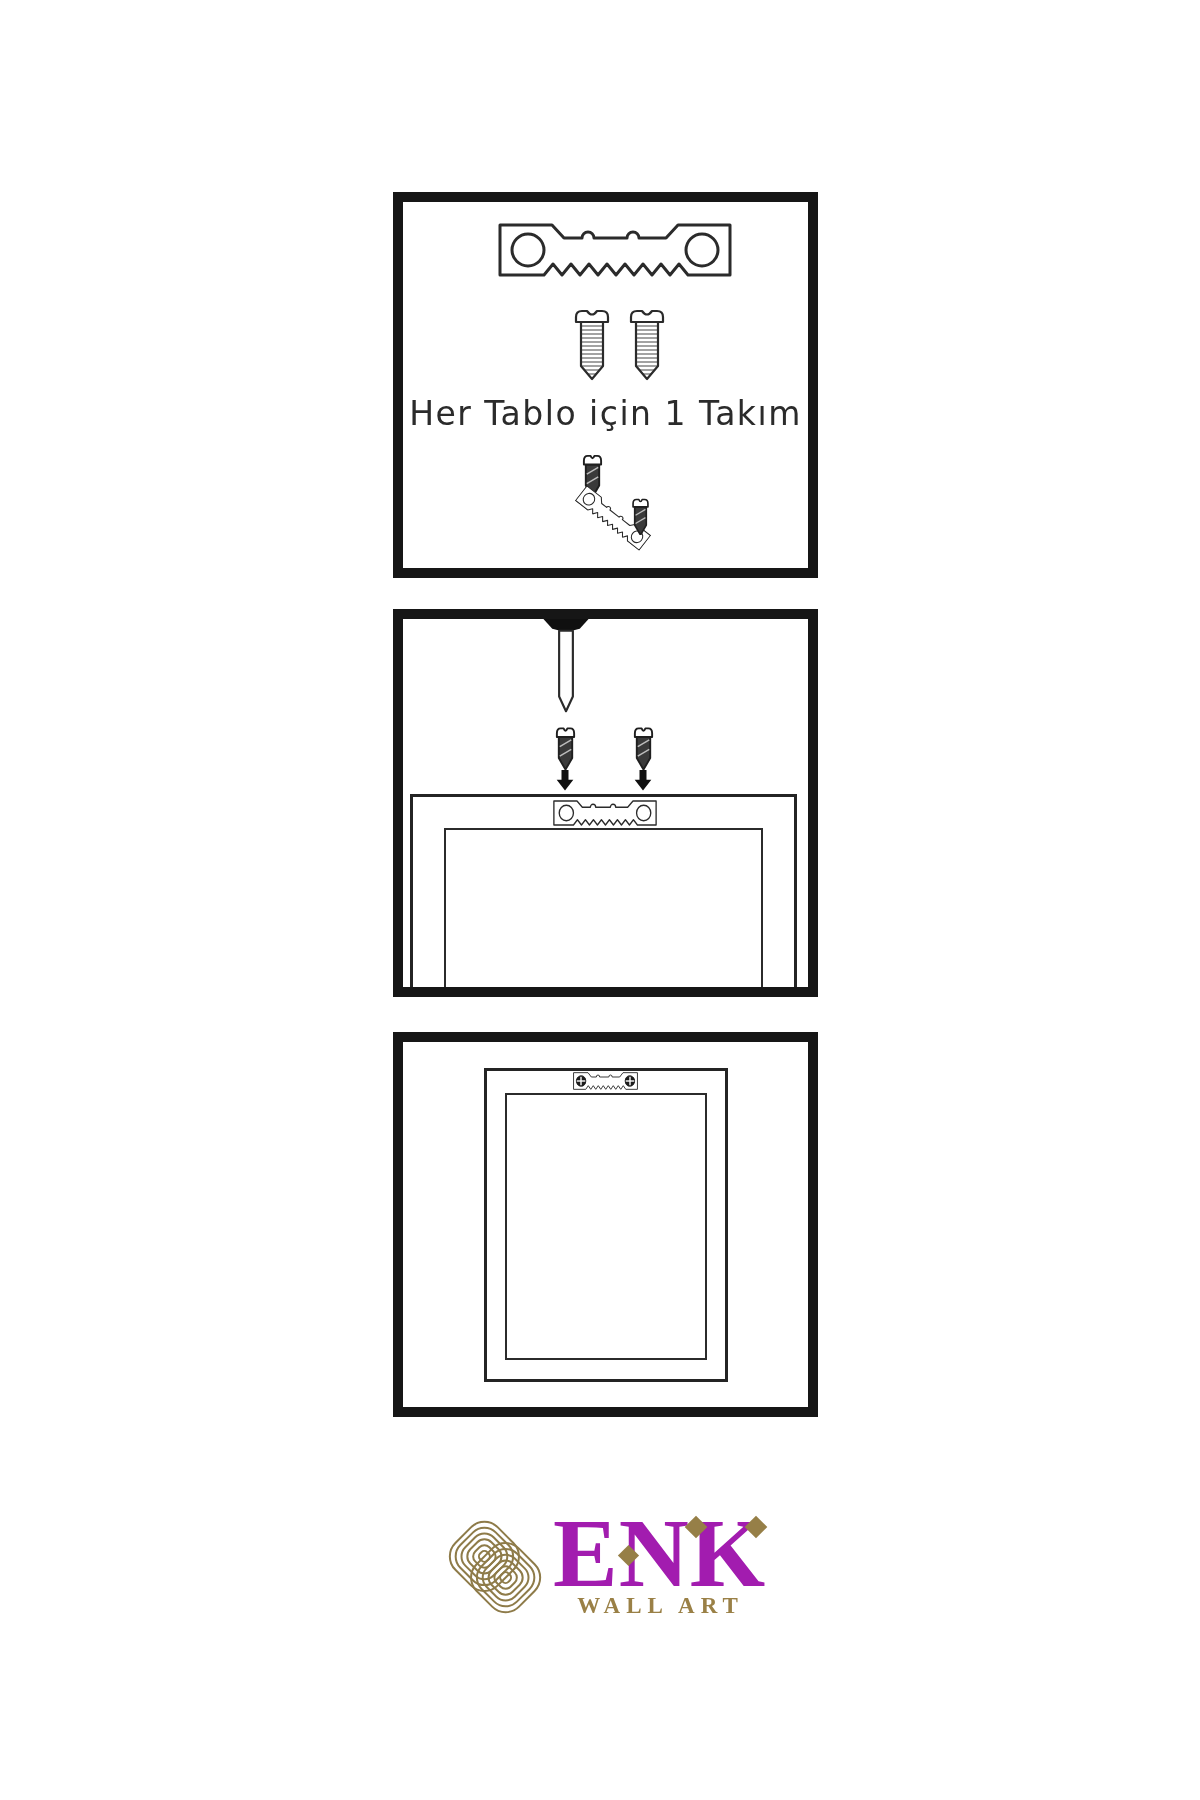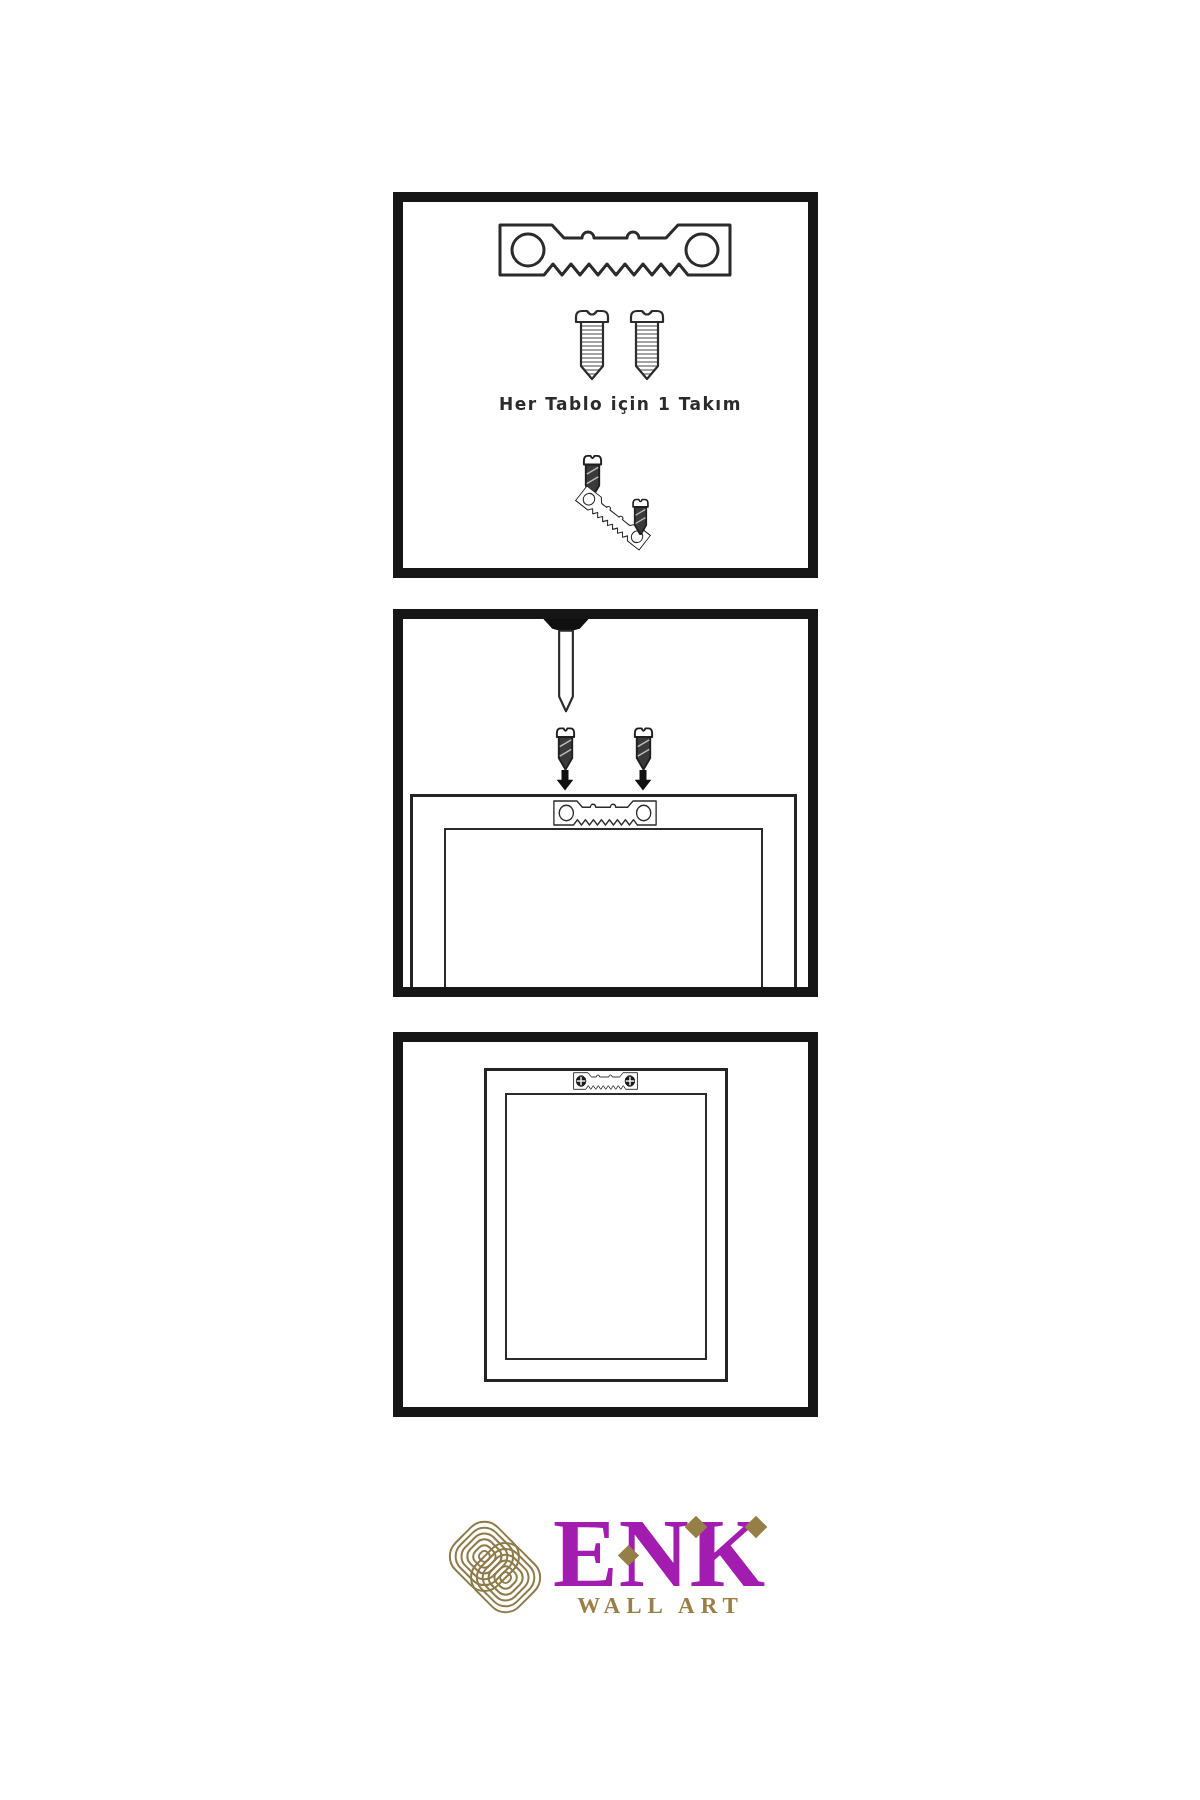--- a/index.html
+++ b/index.html
@@ -7,22 +7,22 @@
        font-family:"Liberation Sans",sans-serif;overflow:hidden;}
   .abs{position:absolute;}
   
   .panel{position:absolute;left:393px;width:425px;box-sizing:border-box;
          border:10px solid #161616;background:#ffffff;overflow:hidden;}
   #panel-1{top:192px;height:386px;}
   #panel-2{top:609px;height:388px;}
   #panel-3{top:1032px;height:385px;}
   .panel > *{position:absolute;}
   .caption{left:0;width:405px;text-align:center;
-           font-family:"DejaVu Sans",sans-serif;font-weight:700;
-           font-size:17px;letter-spacing:1.5px;color:#2b2b2b;white-space:nowrap;padding-left:15px;}
+           font-family:"DejaVu Sans",sans-serif;font-weight:400;
+           font-size:33px;letter-spacing:1.5px;color:#2b2b2b;white-space:nowrap;}
   
   .rect{box-sizing:border-box;background:transparent;}
   .frame-outer-back{border:3px solid #242424;border-bottom:none;}
   .frame-inner-back{border:2px solid #2b2b2b;border-bottom:none;}
   .frame-outer-front{border:3px solid #242424;}
   .frame-inner-front{border:2px solid #2b2b2b;}
   
   .brand-word{position:absolute;left:553px;top:1505px;width:215px;height:97px;
               font-family:"Liberation Serif",serif;font-weight:700;font-size:97px;
               line-height:1;letter-spacing:1px;color:#a21caf;}

